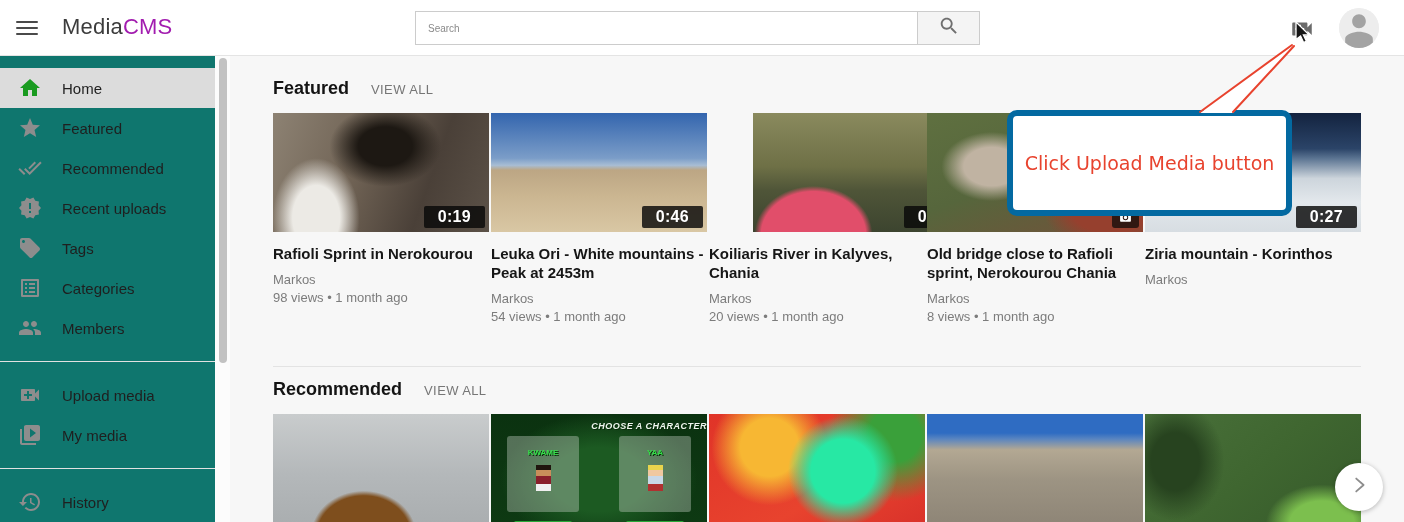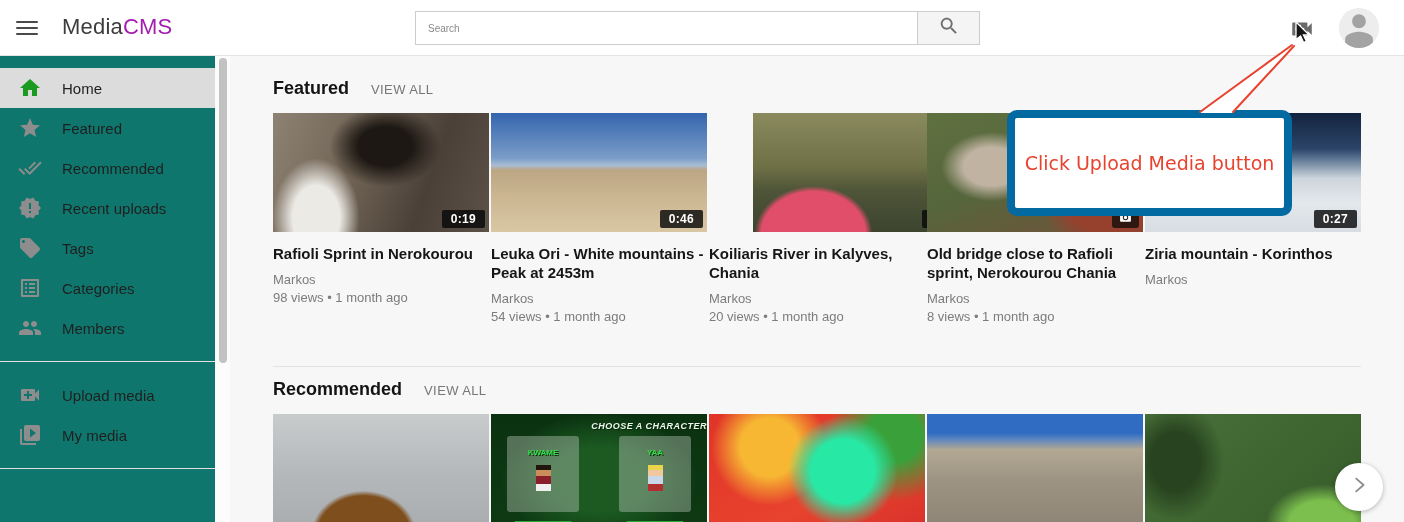--- a/index.html
+++ b/index.html
@@ -34,21 +34,21 @@
 
   
   .main { position:absolute; left:230px; top:56px; width:1174px; height:466px; background:#f7f7f7; }
   .content { padding-left:43px; }
   .sec-head { display:flex; align-items:baseline; padding-top:22px; }
   .sec-title { font-size:18px; font-weight:700; color:#141414; }
   .view-all { margin-left:22px; font-size:13px; font-weight:500; color:#767676; letter-spacing:.4px; cursor:pointer; }
   .row { display:flex; gap:2px; margin-top:14px; }
   .card { width:216px; flex:0 0 216px; cursor:pointer; }
   .thumb { position:relative; width:216px; height:119px; background:#ddd; }
-  .dur { position:absolute; right:4px; bottom:4px; background:rgba(8,8,8,.82); color:#fff; font-size:12px; font-weight:700; padding:2px 9px; border-radius:2px; letter-spacing:.3px; }
+  .dur { position:absolute; right:4px; bottom:4px; background:rgba(8,8,8,.82); color:#fff; font-size:16px; font-weight:700; padding:2px 14px; border-radius:2px; letter-spacing:.3px; }
   .photo-badge { position:absolute; right:4px; bottom:4px; background:rgba(8,8,8,.72); border-radius:3px; width:27px; height:19px; display:flex; align-items:center; justify-content:center; }
   .v-title { margin-top:12px; font-size:15px; font-weight:700; color:#161616; line-height:19px; max-height:38px; overflow:hidden; }
   .v-author { margin-top:8px; font-size:13px; color:#7c7c7c; line-height:18px; }
   .v-meta { font-size:13px; color:#7c7c7c; line-height:18px; }
   .sec1 { height:310px; }
   .sec-divider { border-top:1px solid #e3e3e3; width:1088px; }
 
   
   .t-f1 { background:
     radial-gradient(ellipse 90px 65px at 52% 28%, #1d1813 0 30%, rgba(0,0,0,0) 62%),
@@ -90,21 +90,21 @@
   .g-sprite { width:15px; height:26px; margin:8px auto 0; }
   .sp1 { background:linear-gradient(180deg,#20160e 0 18%, #c98e5a 18% 42%, #8a1f2b 42% 74%, #f0f0f0 74% 100%); }
   .sp2 { background:linear-gradient(180deg,#e8d44d 0 20%, #f0c8a0 20% 44%, #c8d8e8 44% 74%, #b03030 74% 100%); }
   .g-btn { position:absolute; bottom:0; width:58px; height:12px; background:#28a838; color:#fff; font-size:8px; font-weight:700; text-align:center; line-height:12px; border-radius:2px 2px 0 0; }
   .g-btn-l { left:23px; } .g-btn-r { right:23px; }
 
   
   .next-btn { position:absolute; left:1335px; top:463px; width:48px; height:48px; border-radius:50%; background:#fff; box-shadow:0 1px 5px rgba(0,0,0,.28); display:flex; align-items:center; justify-content:center; cursor:pointer; z-index:20; }
 
   
-  .callout { position:absolute; left:1007px; top:110px; width:285px; height:106px; background:#fff; border:8px solid #0369a1; border-radius:10px; display:flex; align-items:center; justify-content:center; z-index:40; }
+  .callout { position:absolute; left:1007px; top:110px; width:285px; height:106px; background:#fff; border:6px solid #0369a1; border-radius:10px; display:flex; align-items:center; justify-content:center; z-index:40; }
   .callout-text { color:#e8432e; font-size:19px; font-family:"DejaVu Sans", sans-serif; }
   .overlay { position:absolute; left:0; top:0; width:1404px; height:522px; z-index:50; pointer-events:none; }
 </style>
 </head>
 <body>
 
 <div id="page">
 
   <div class="header">
     <div class="hamburger">
@@ -212,20 +212,28 @@
       <span class="s-icon">
           <svg viewBox="0 0 24 24">
             <path fill="#8d8d8d" d="M4 6H2v14c0 1.1.9 2 2 2h14v-2H4V6zm16-4H8c-1.1 0-2 .9-2 2v12c0 1.1.9 2 2 2h12c1.1 0 2-.9 2-2V4c0-1.1-.9-2-2-2zm-8 12.5v-9l6 4.5-6 4.5z"></path>
           </svg>
         </span>
       <span class="s-label">My media</span>
     </div>
 
     <div class="s-div"></div>
 
+    <div class="s-item">
+      <span class="s-icon">
+          <svg viewBox="0 0 24 24">
+            <path fill="#8d8d8d" d="M13 3c-4.97 0-9 4.03-9 9H1l3.89 3.89.07.14L9 12H6c0-3.87 3.13-7 7-7s7 3.13 7 7-3.13 7-7 7c-1.93 0-3.68-.79-4.94-2.06l-1.42 1.42C8.27 19.99 10.51 21 13 21c4.97 0 9-4.03 9-9s-4.03-9-9-9zm-1 5v5l4.28 2.54.72-1.21-3.5-2.08V8h-1.5z"></path>
+          </svg>
+        </span>
+      <span class="s-label">History</span>
+    </div>
   </div>
   <div class="scroll-gutter">
     <div class="scroll-thumb"></div>
   </div>
 
   <div class="main">
     <div class="content">
 
       <div class="sec1">
         <div class="sec-head">

